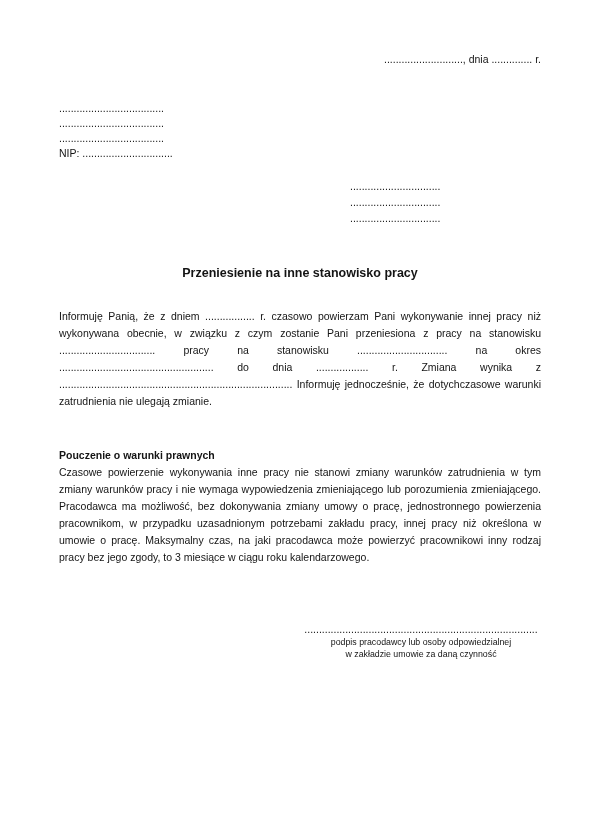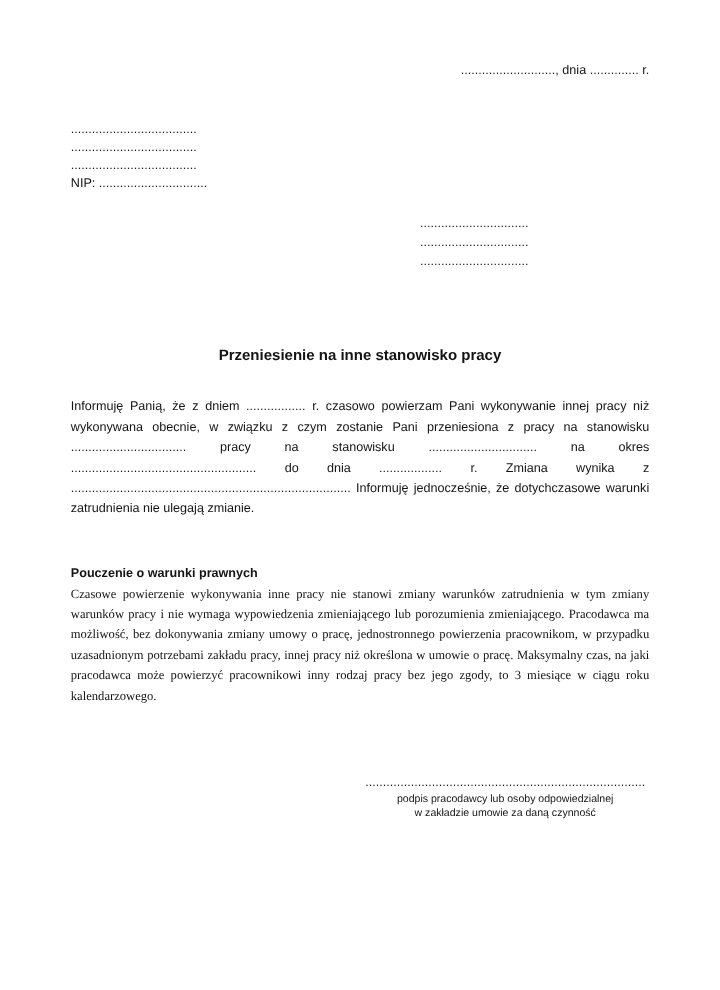--- a/index.html
+++ b/index.html
@@ -37,42 +37,41 @@
   .recipient-block {
     margin-top: 17px;
     margin-left: 291px;
     line-height: 16px;
   }
   .recipient-block > div {
     white-space: nowrap;
     overflow: hidden;
   }
   .doc-title {
-    margin-top: 63px;
+    margin-top: 40px;
     text-align: center;
     font-weight: bold;
     font-size: 12.5px;
     line-height: 15px;
   }
   .para {
     text-align: justify;
     line-height: 17px;
     word-break: normal;
   }
   .p-intro {
     margin-top: 27px;
   }
   .section-heading {
     margin-top: 37px;
     font-weight: bold;
     line-height: 17px;
   }
   .p-notice {
     margin-top: 0;
-    font-family: Liberation Serif, serif;
   }
   .signature-block {
     margin-top: 56px;
     margin-left: auto;
     margin-right: 2px;
     width: 236px;
     text-align: center;
   }
   .signature-dots {
     line-height: 14px;

